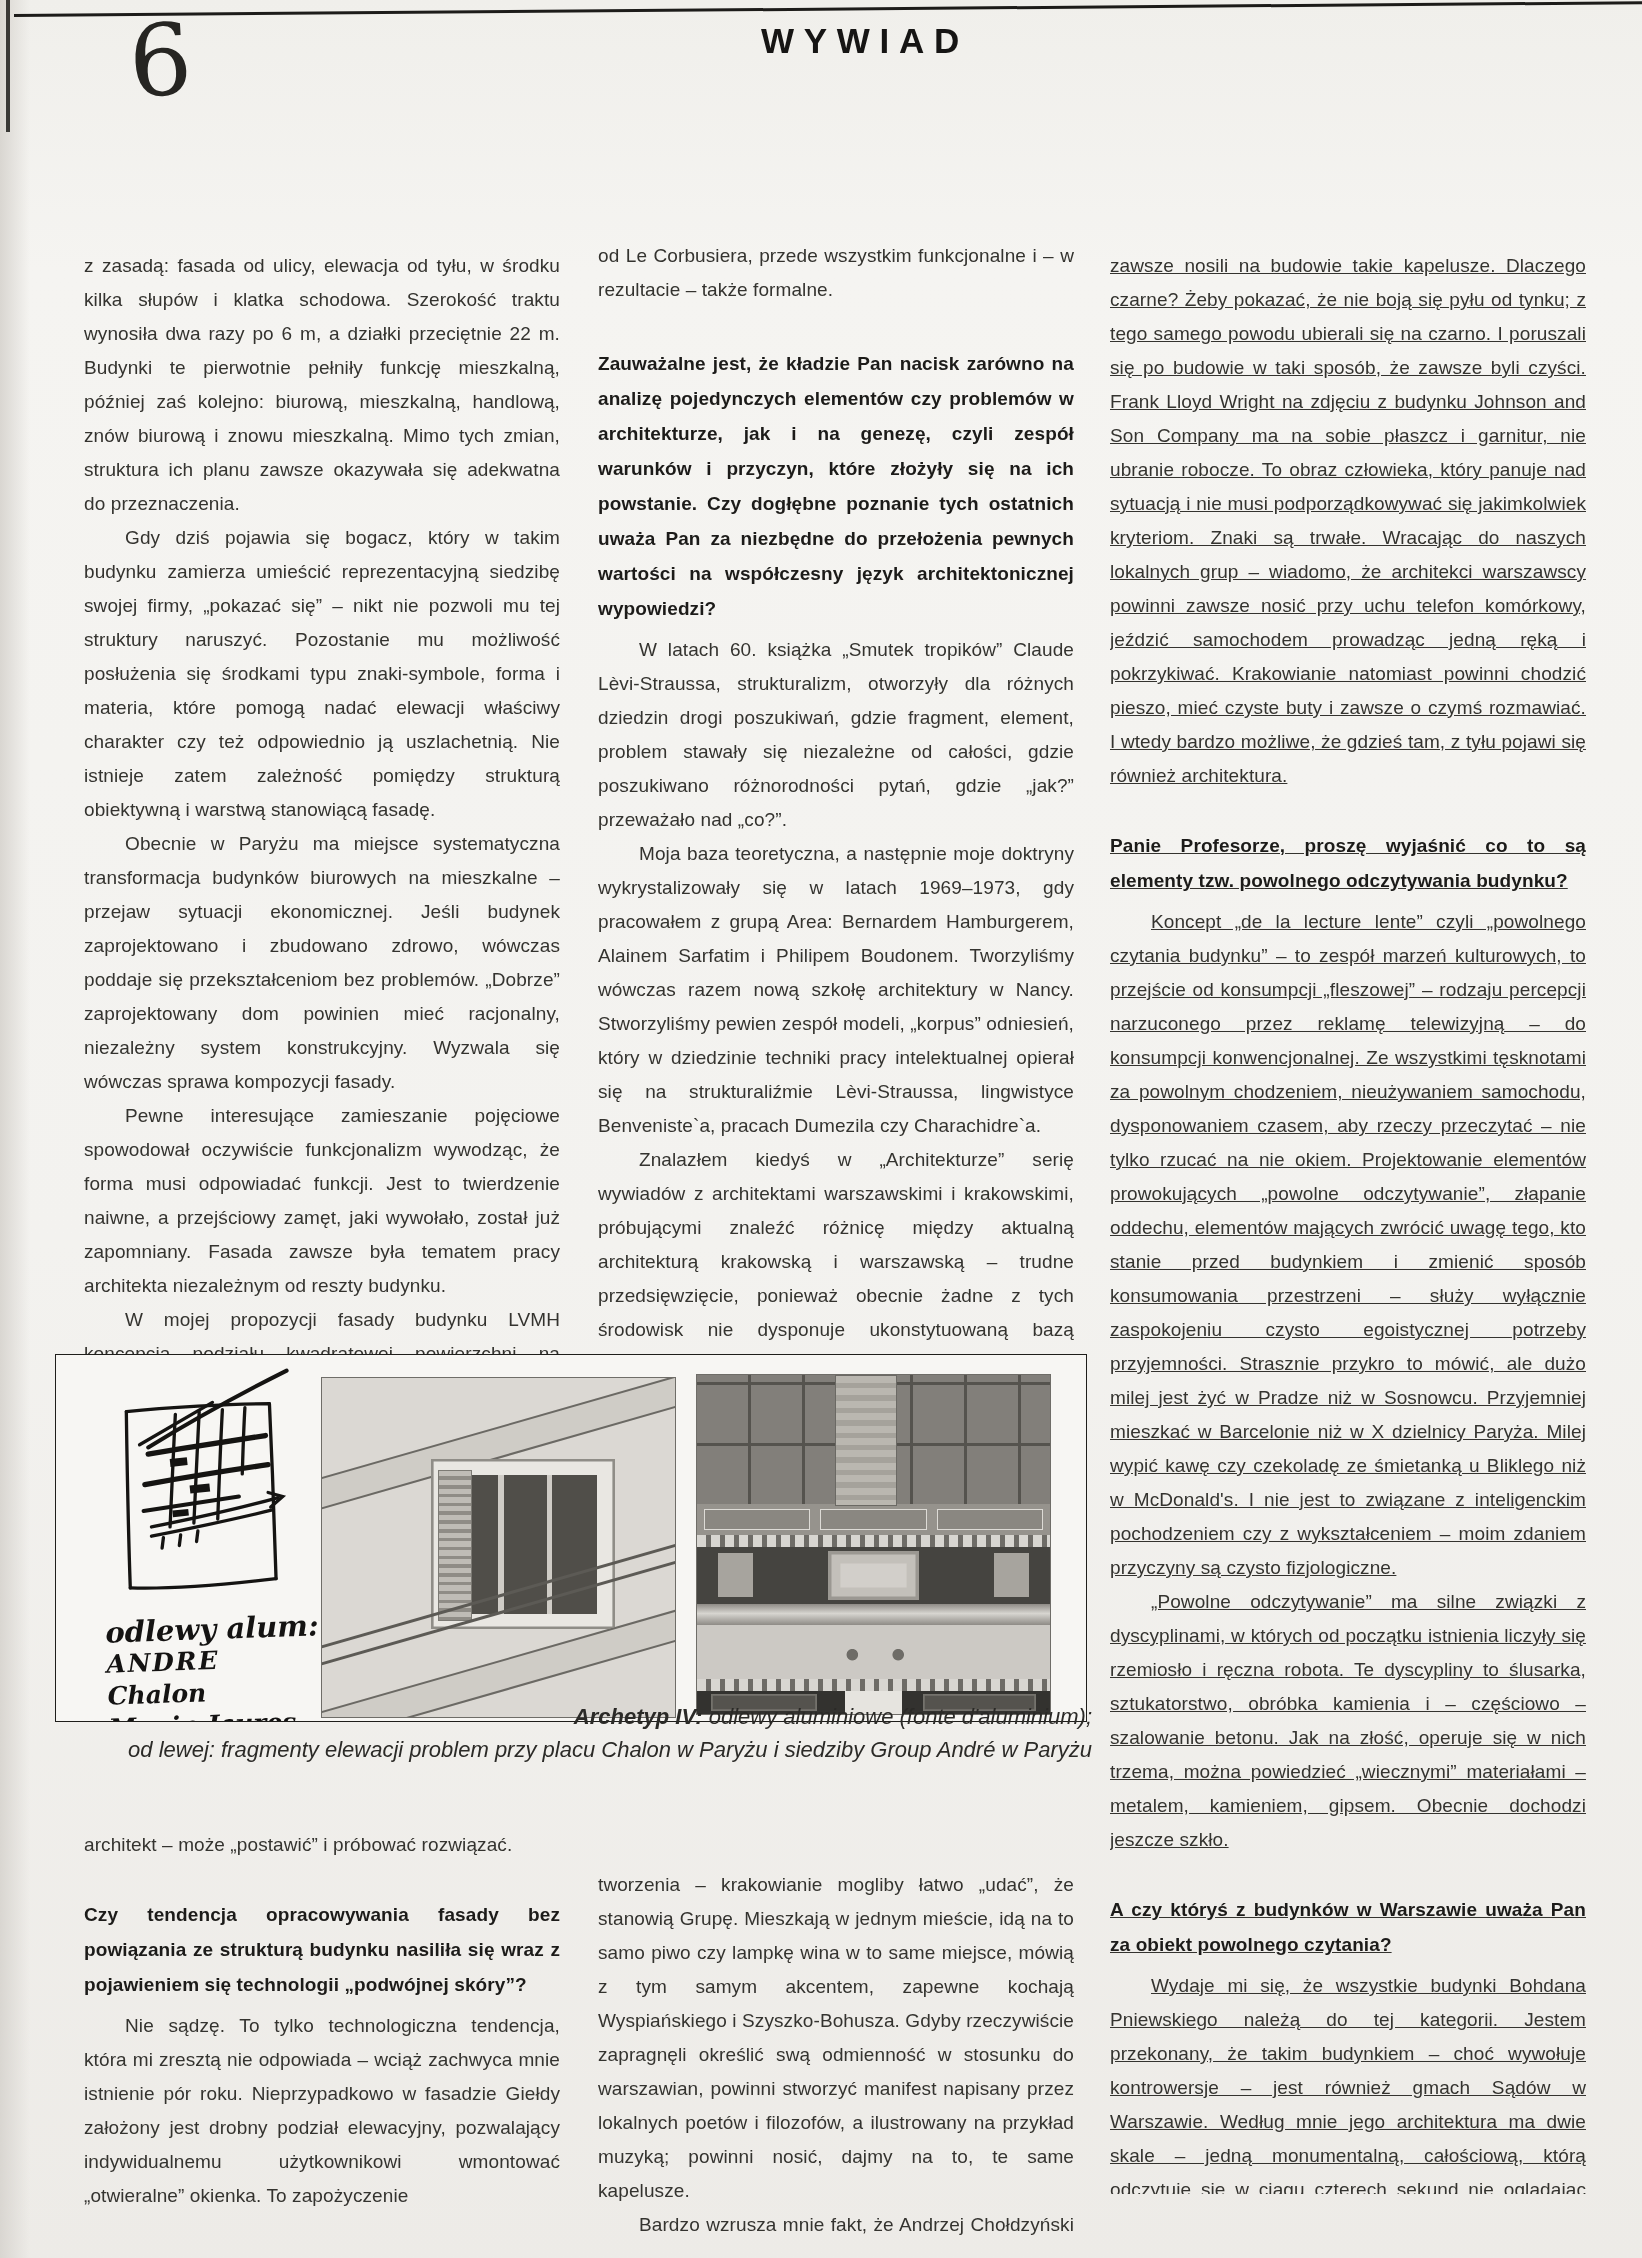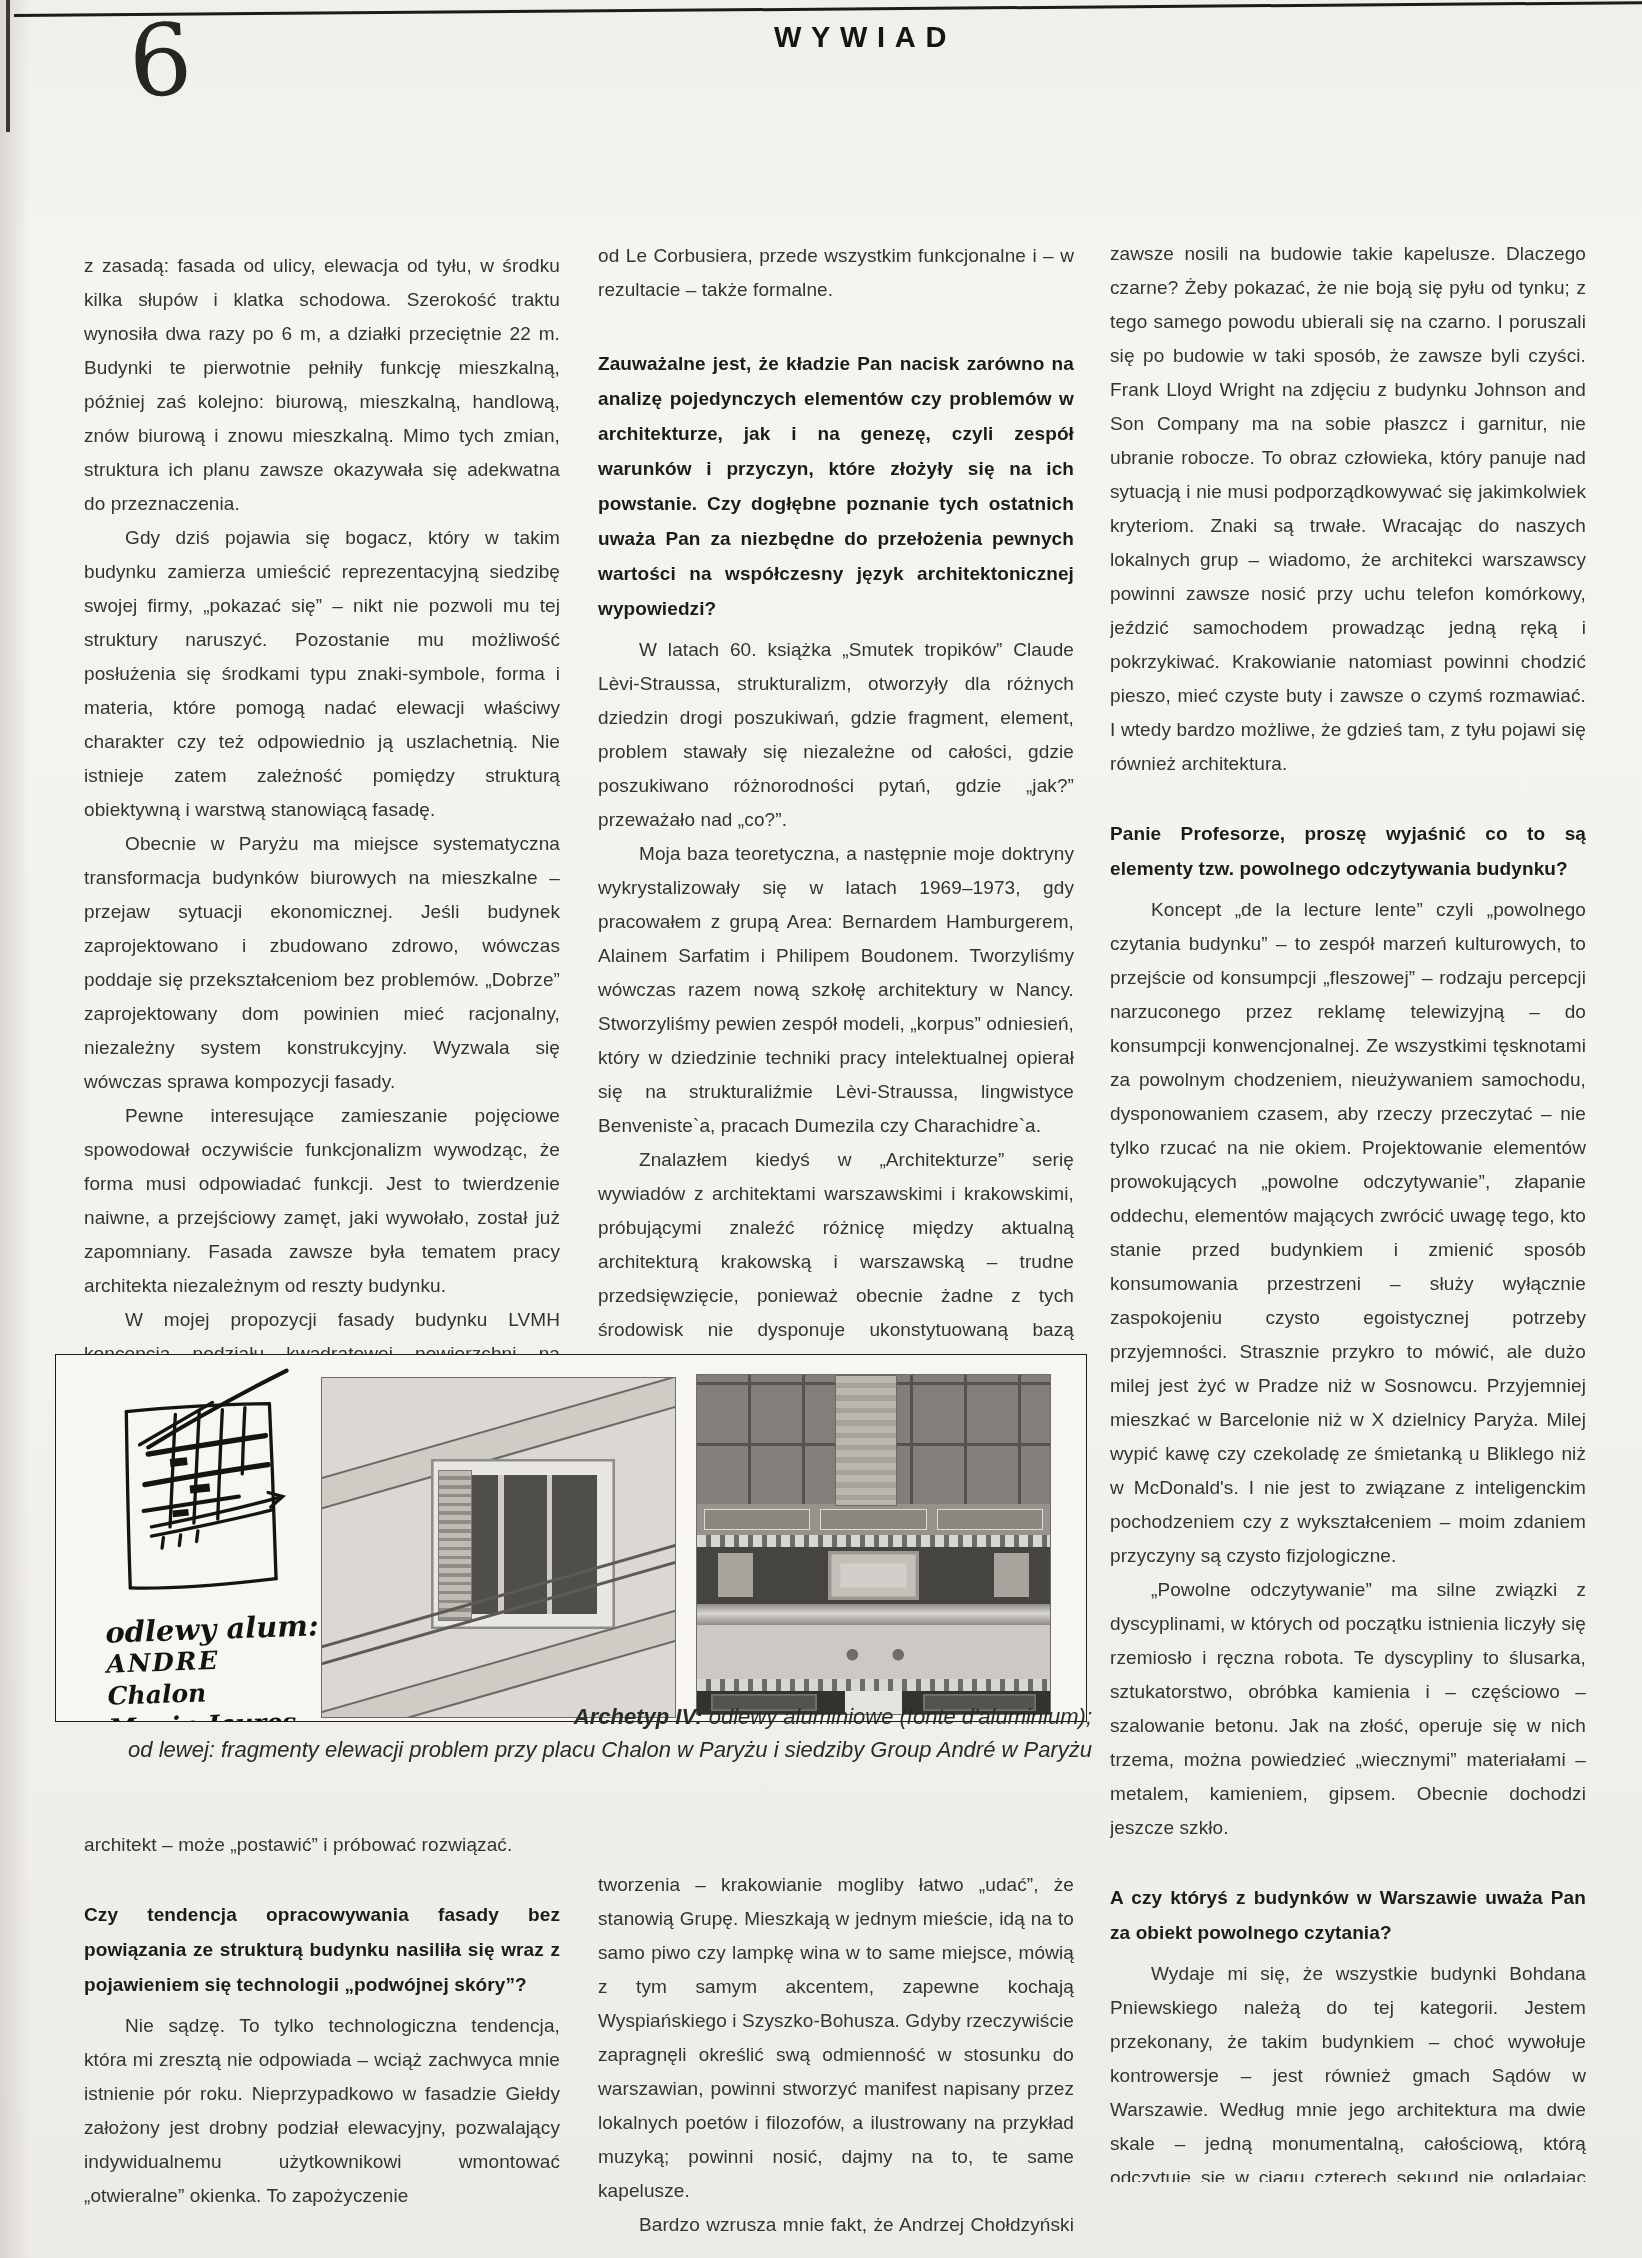--- a/index.html
+++ b/index.html
@@ -25,38 +25,38 @@
     transform:rotate(-0.45deg);transform-origin:left center;
   }
   .page-number{
     position:absolute;left:129px;top:10.6px;
     font-family:"DejaVu Serif", serif;
     font-size:99px;line-height:1;color:#262522;font-weight:400;
     transform:rotate(-3deg);
   }
   .section-title{
     position:absolute;left:865px;top:21px;transform:translateX(-50%);
-    font-weight:700;font-size:29px;letter-spacing:9.7px;color:#161514;
+    font-weight:700;font-size:35px;letter-spacing:9.7px;color:#161514;
   }
   
   .col{
     position:absolute;width:476px;overflow:hidden;
     font-size:19px;line-height:34px;color:#34332f;
     text-align:justify;letter-spacing:0.1px;
   }
   .col p{margin:0;}
   .col p.ind{text-indent:41px;}
   .col p.q{
     font-weight:700;color:#1c1b19;font-size:19px;line-height:35px;
     margin:35px 0 7px 0;
   }
   .col p.q.first-gap{margin-top:39px;}
   #col1-top{left:84px;top:249px;height:1113px;}
   #col2-top{left:598px;top:239px;height:1113px;}
-  #col3{left:1110px;top:237px;height:1945px;}
+  #col3{left:1110px;top:249px;height:1945px;text-decoration:underline;}
   #col1-bottom{left:84px;top:1828px;height:379px;}
   #col2-bottom{left:598px;top:1828px;height:379px;margin-top:40px;}
 
   
   .figure{
     position:absolute;left:55px;top:1354px;width:1030px;height:366px;
     border:1.8px solid #1f1e1b;background:#f7f6f3;overflow:hidden;
   }
   .sketch-svg{position:absolute;left:16px;top:5.3px;width:265px;height:265px;}
   .handwriting{

